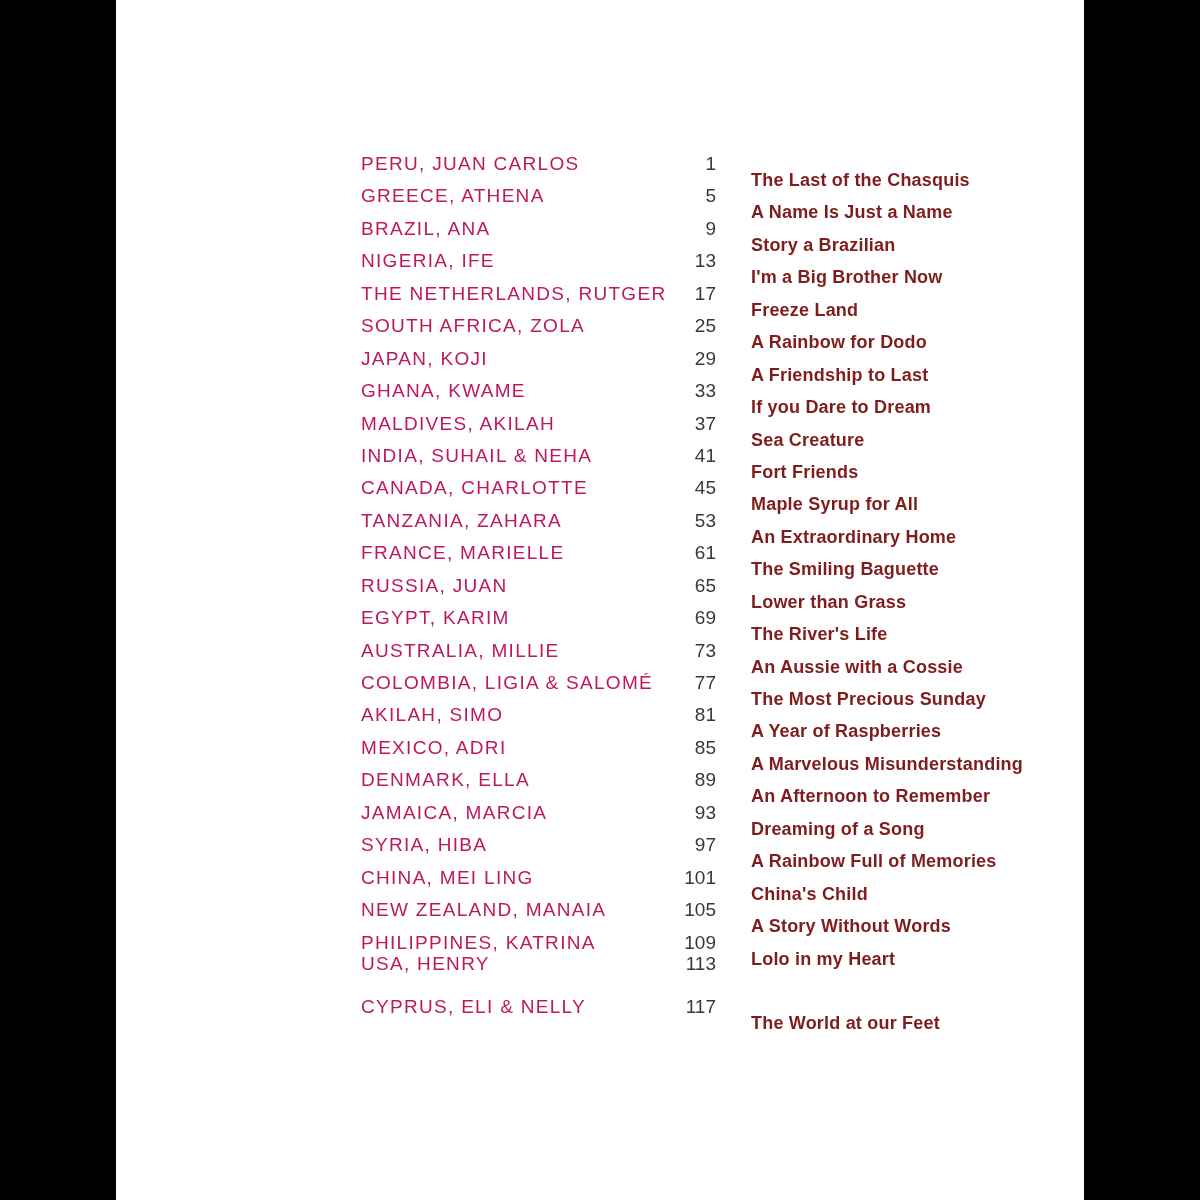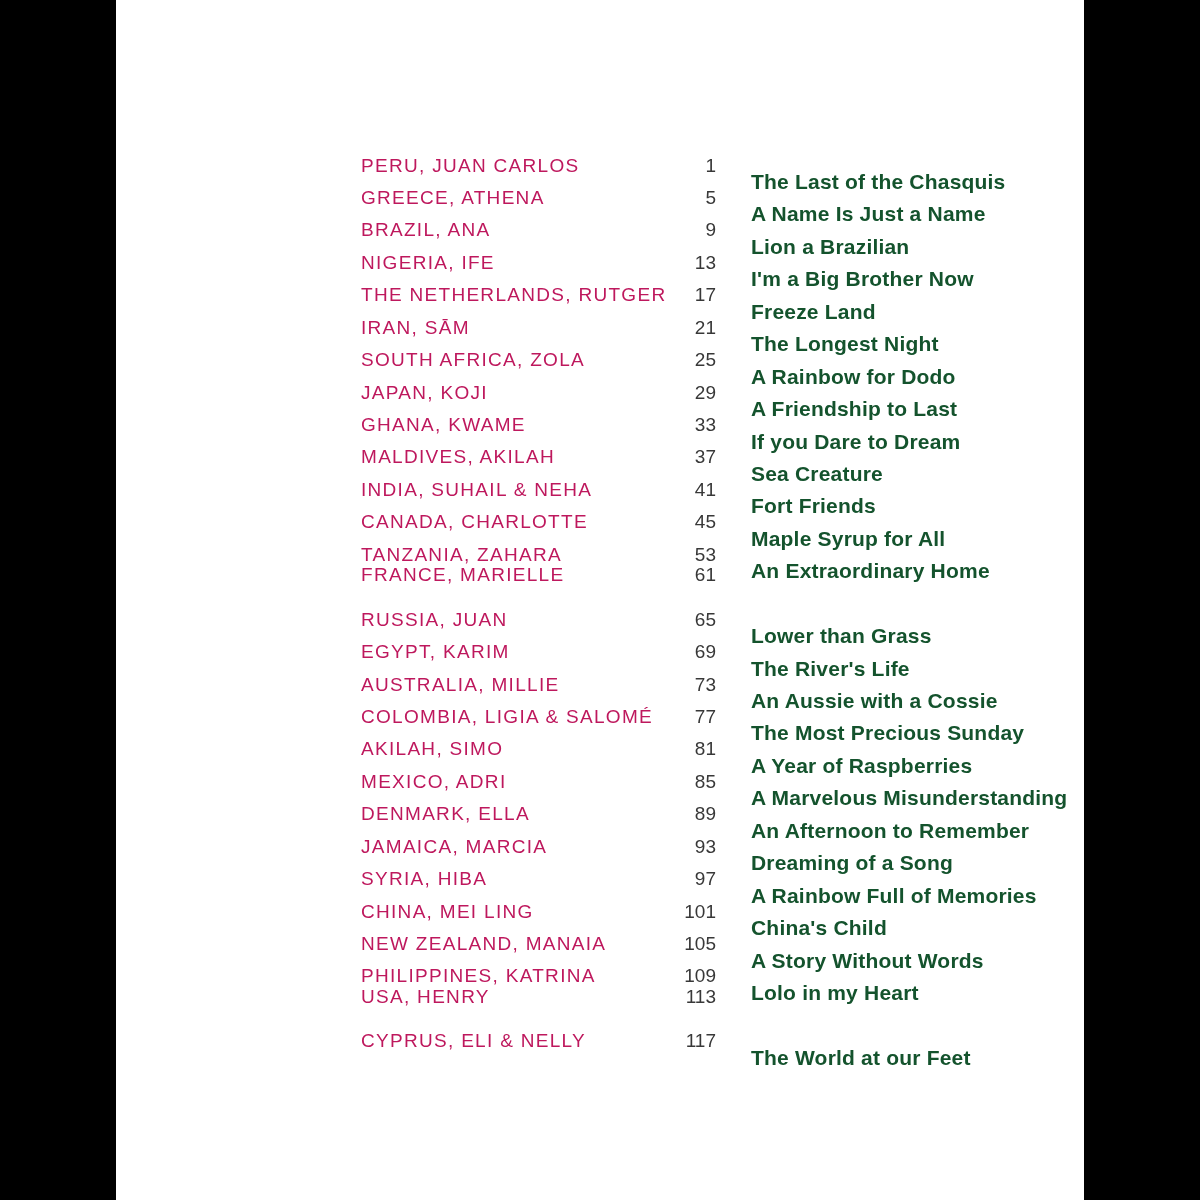--- a/index.html
+++ b/index.html
@@ -39,23 +39,23 @@
     white-space: nowrap;
   }
   .pagenum {
     font-size: 19px;
     color: #383838;
     text-align: right;
     font-weight: 400;
     font-variant-numeric: tabular-nums;
   }
   .story-title {
-    font-size: 21px;
+    font-size: 18px;
     font-weight: 700;
-    color: #14532d;
+    color: #7f1d1d;
     letter-spacing: 0.2px;
     padding-left: 35px;
     white-space: nowrap;
     margin-top: 33px;
   }
 </style>
 </head>
 <body>
 
 <div class="letterbox left"></div>
@@ -71,40 +71,35 @@
 
   <div class="toc-row">
     <span class="country">GREECE, ATHENA</span>
     <span class="pagenum">5</span>
     <span class="story-title">A Name Is Just a Name</span>
   </div>
 
   <div class="toc-row">
     <span class="country">BRAZIL, ANA</span>
     <span class="pagenum">9</span>
-    <span class="story-title">Lion a Brazilian</span>
+    <span class="story-title">Story a Brazilian</span>
   </div>
 
   <div class="toc-row">
     <span class="country">NIGERIA, IFE</span>
     <span class="pagenum">13</span>
     <span class="story-title">I'm a Big Brother Now</span>
   </div>
 
   <div class="toc-row">
     <span class="country">THE NETHERLANDS, RUTGER</span>
     <span class="pagenum">17</span>
     <span class="story-title">Freeze Land</span>
   </div>
 
-  <div class="toc-row">
-    <span class="country">IRAN, SĀM</span>
-    <span class="pagenum">21</span>
-    <span class="story-title">The Longest Night</span>
-  </div>
 
   <div class="toc-row">
     <span class="country">SOUTH AFRICA, ZOLA</span>
     <span class="pagenum">25</span>
     <span class="story-title">A Rainbow for Dodo</span>
   </div>
 
   <div class="toc-row">
     <span class="country">JAPAN, KOJI</span>
     <span class="pagenum">29</span>
@@ -139,20 +134,21 @@
   <div class="toc-row">
     <span class="country">TANZANIA, ZAHARA</span>
     <span class="pagenum">53</span>
     <span class="story-title">An Extraordinary Home</span>
   </div>
 
 
   <div class="toc-row">
     <span class="country">FRANCE, MARIELLE</span>
     <span class="pagenum">61</span>
+    <span class="story-title">The Smiling Baguette</span>
   </div>
 
   <div class="toc-row">
     <span class="country">RUSSIA, JUAN</span>
     <span class="pagenum">65</span>
     <span class="story-title">Lower than Grass</span>
   </div>
 
   <div class="toc-row">
     <span class="country">EGYPT, KARIM</span>

